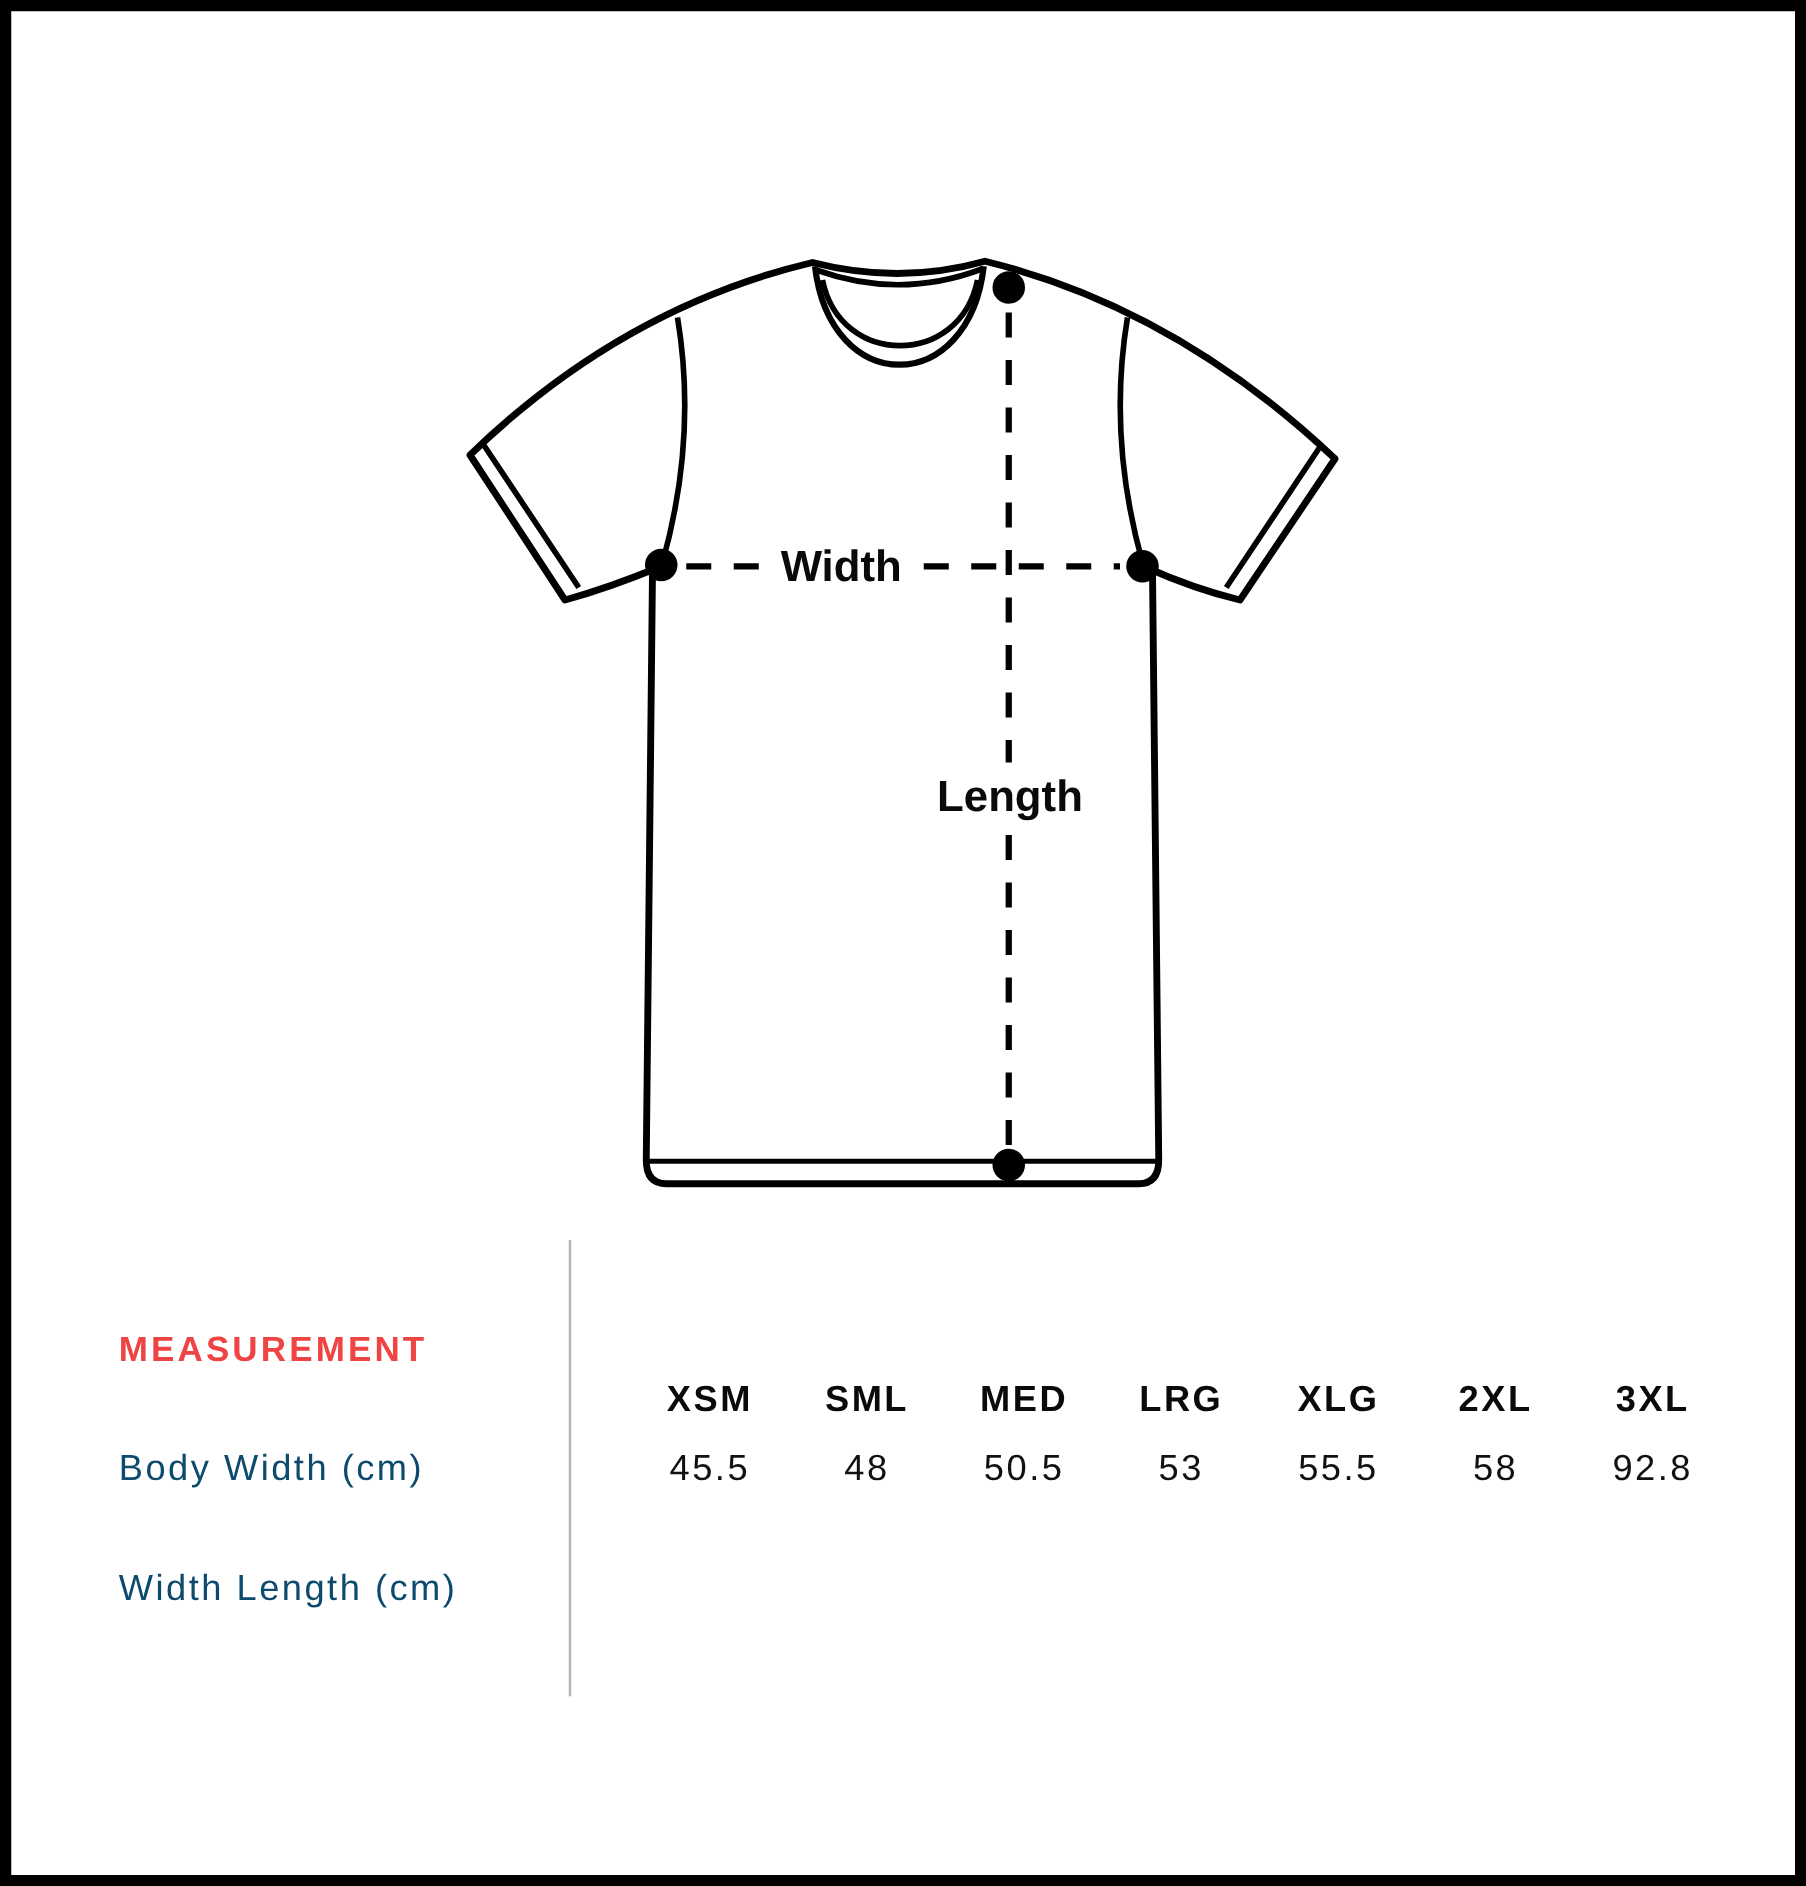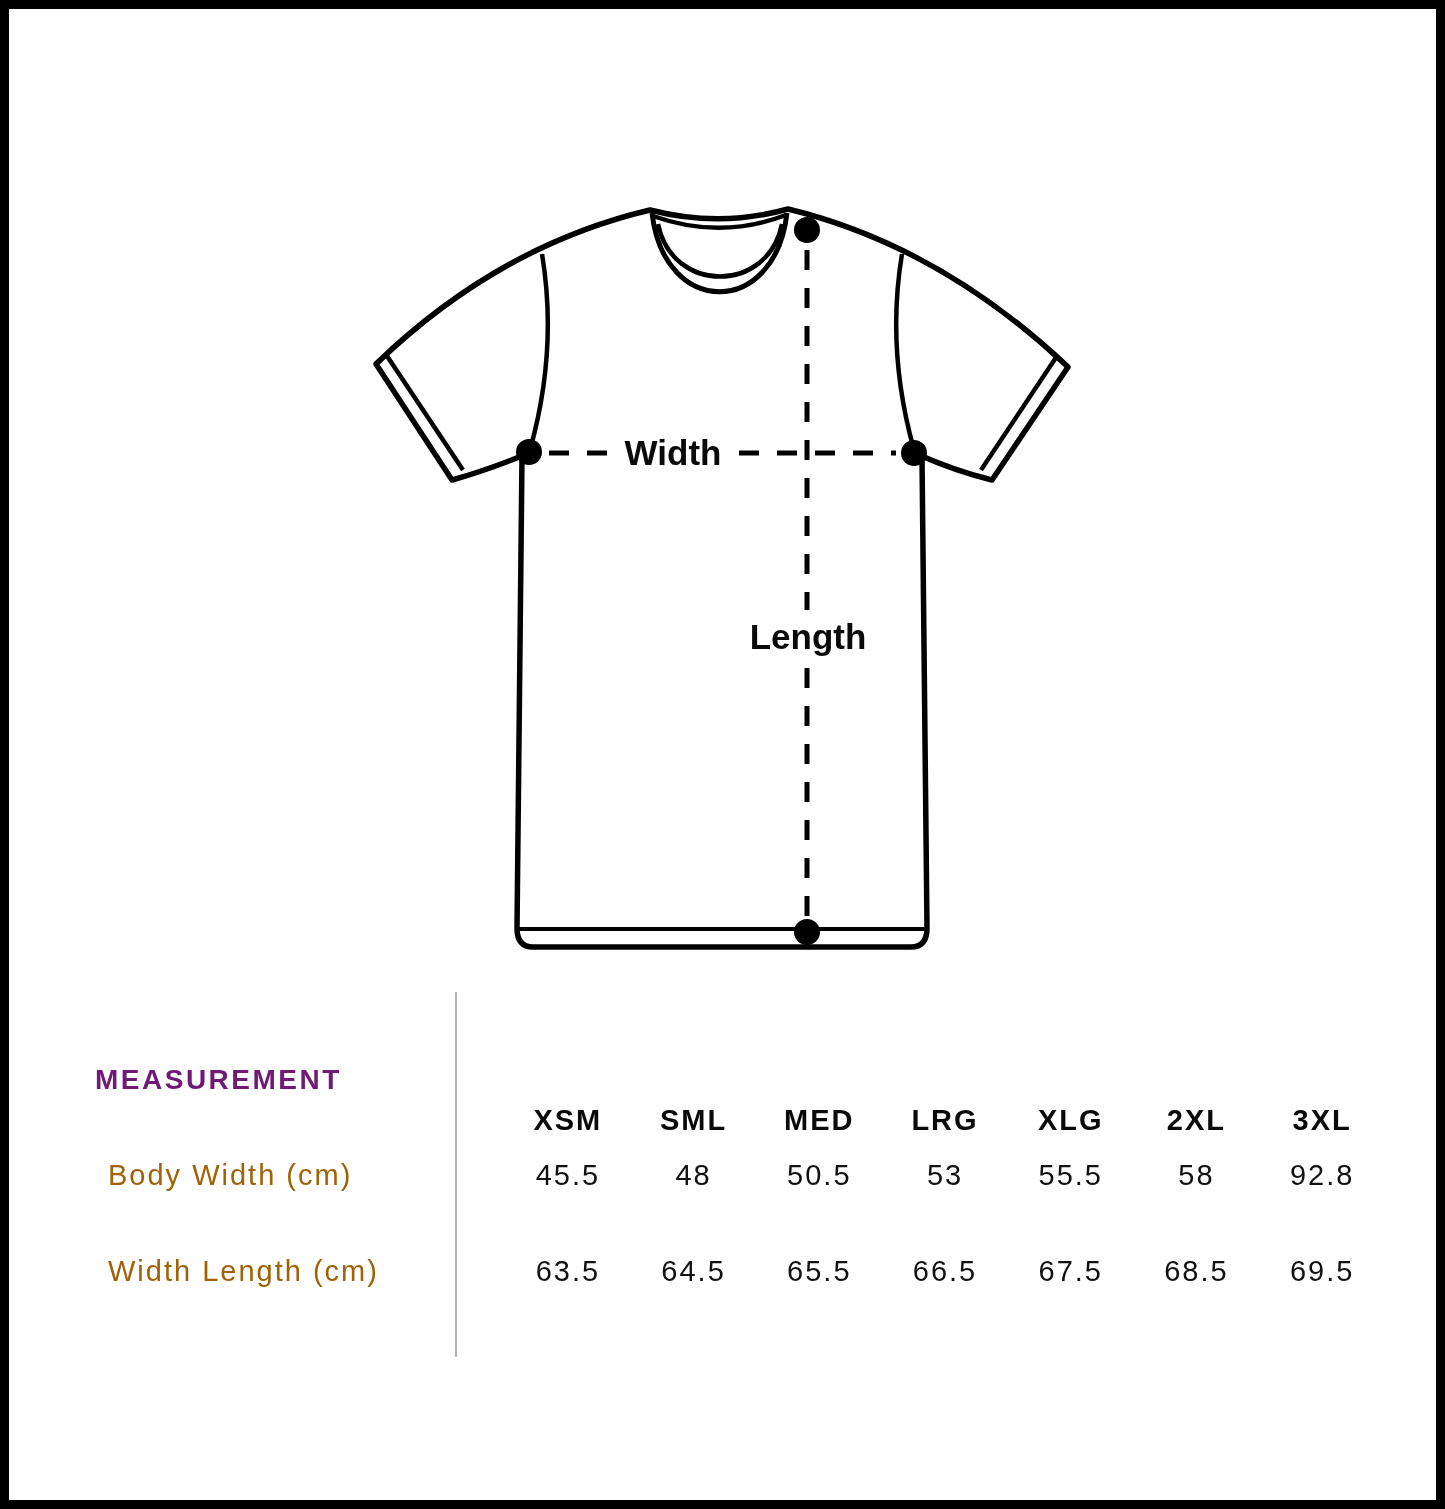--- a/index.html
+++ b/index.html
@@ -24,21 +24,21 @@
     z-index: 10;
   }
   .abs { position: absolute; }
 
   .measurement-header {
     left: 95px;
     top: 1066px;
     font-size: 28px;
     font-weight: bold;
     letter-spacing: 2.5px;
-    color: #701a75;
+    color: #ef4444;
     line-height: 28px;
     white-space: nowrap;
   }
   .size-header-row, .value-row {
     left: 505px;
     top: 1066px;
     width: 880px;
     display: flex;
     line-height: 30px;
   }
@@ -55,25 +55,25 @@
   .value-row > span {
     flex: 1;
     text-align: center;
     font-size: 29px;
     font-weight: 400;
     letter-spacing: 2px;
     color: #111111;
     white-space: nowrap;
   }
   .row-label {
-    left: 108px;
+    left: 95px;
     font-size: 29px;
     font-weight: 400;
     letter-spacing: 2px;
-    color: #a16207;
+    color: #0c4a6e;
     line-height: 30px;
     white-space: nowrap;
   }
   .divider {
     left: 455px;
     top: 992px;
     width: 2px;
     height: 365px;
     background: #b3b3b3;
   }
@@ -156,24 +156,15 @@
     <span>45.5</span>
     <span>48</span>
     <span>50.5</span>
     <span>53</span>
     <span>55.5</span>
     <span>58</span>
     <span>92.8</span>
   </div>
 
   <div class="abs row-label" style="top:1256px;">Width Length (cm)</div>
-  <div class="abs value-row" style="top:1256px;">
-    <span>63.5</span>
-    <span>64.5</span>
-    <span>65.5</span>
-    <span>66.5</span>
-    <span>67.5</span>
-    <span>68.5</span>
-    <span>69.5</span>
-  </div>
 
 
 </div>
 
 </body></html>

